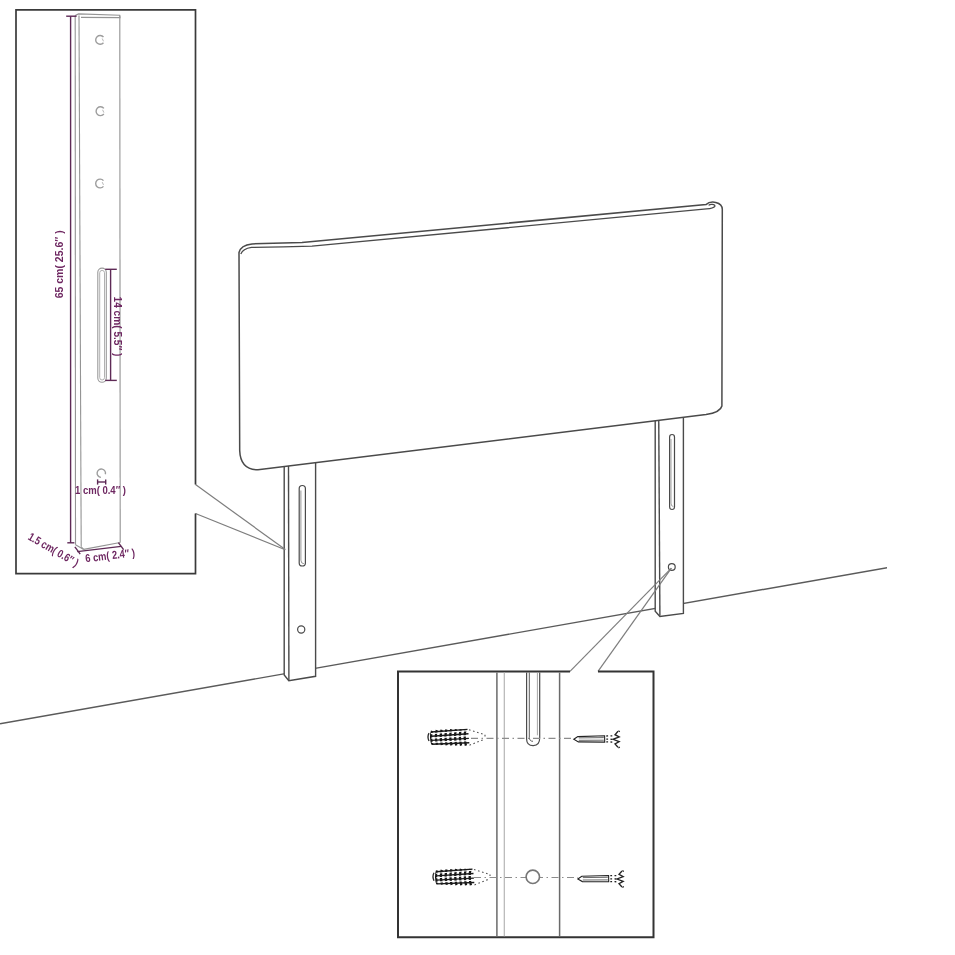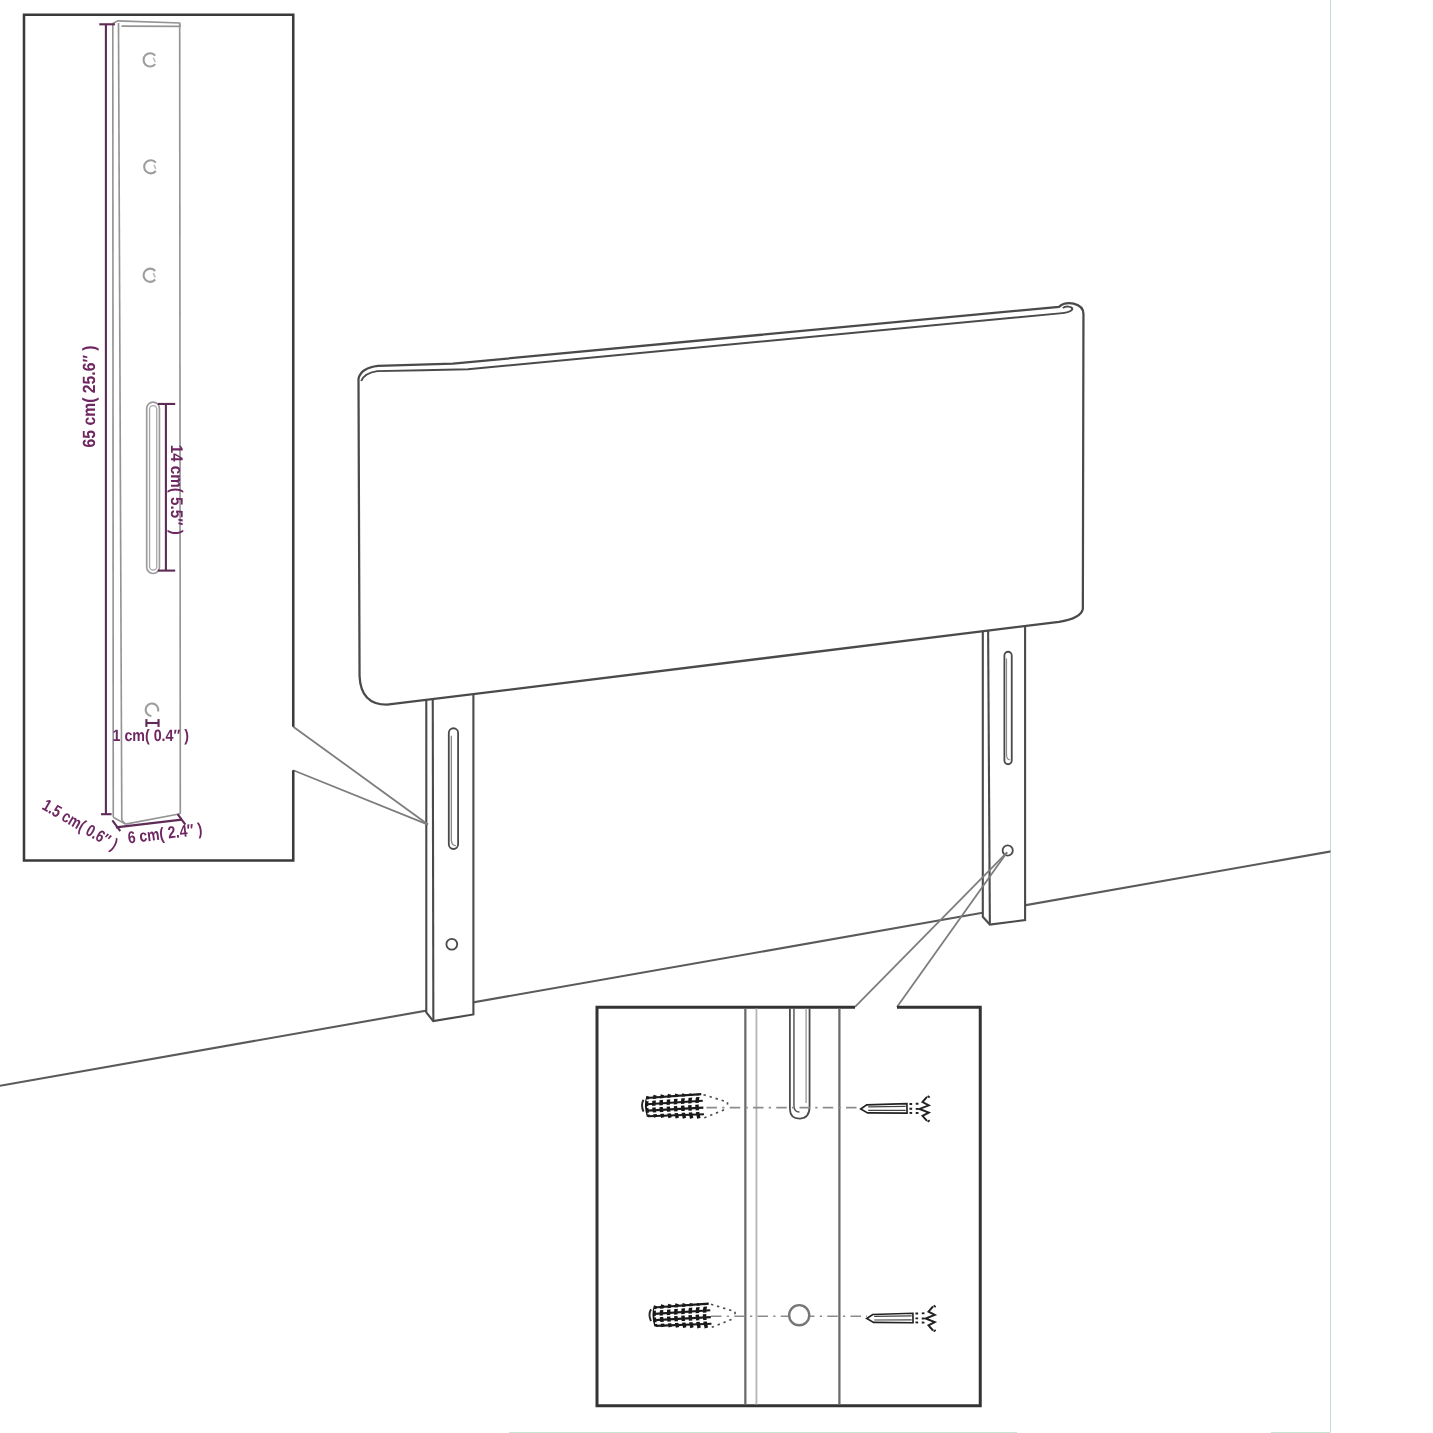--- a/index.html
+++ b/index.html
@@ -1,16 +1,16 @@
 <!DOCTYPE html>
 <html><head>
 <meta charset="utf-8">
 <style>
   html,body{margin:0;padding:0;background:#ffffff;}
-  .wrap{width:887px;height:955px;position:relative;overflow:hidden;background:#15803d;}
+  .wrap{width:887px;height:955px;position:relative;overflow:hidden;background:#c2410c;}
   text{font-family:"Liberation Sans", sans-serif;font-weight:bold;fill:#6e2761;}
 </style>
 </head>
 <body>
 <div class="wrap">
 <svg width="955" height="955" viewBox="0 0 955 955" xmlns="http://www.w3.org/2000/svg">
   <rect x="0" y="0" width="955" height="955" fill="#ffffff"></rect>
 
   <g stroke="#5a5a5a" stroke-width="1.4" fill="none">
     <line x1="897.6" y1="0" x2="897.6" y2="565.8"></line>

